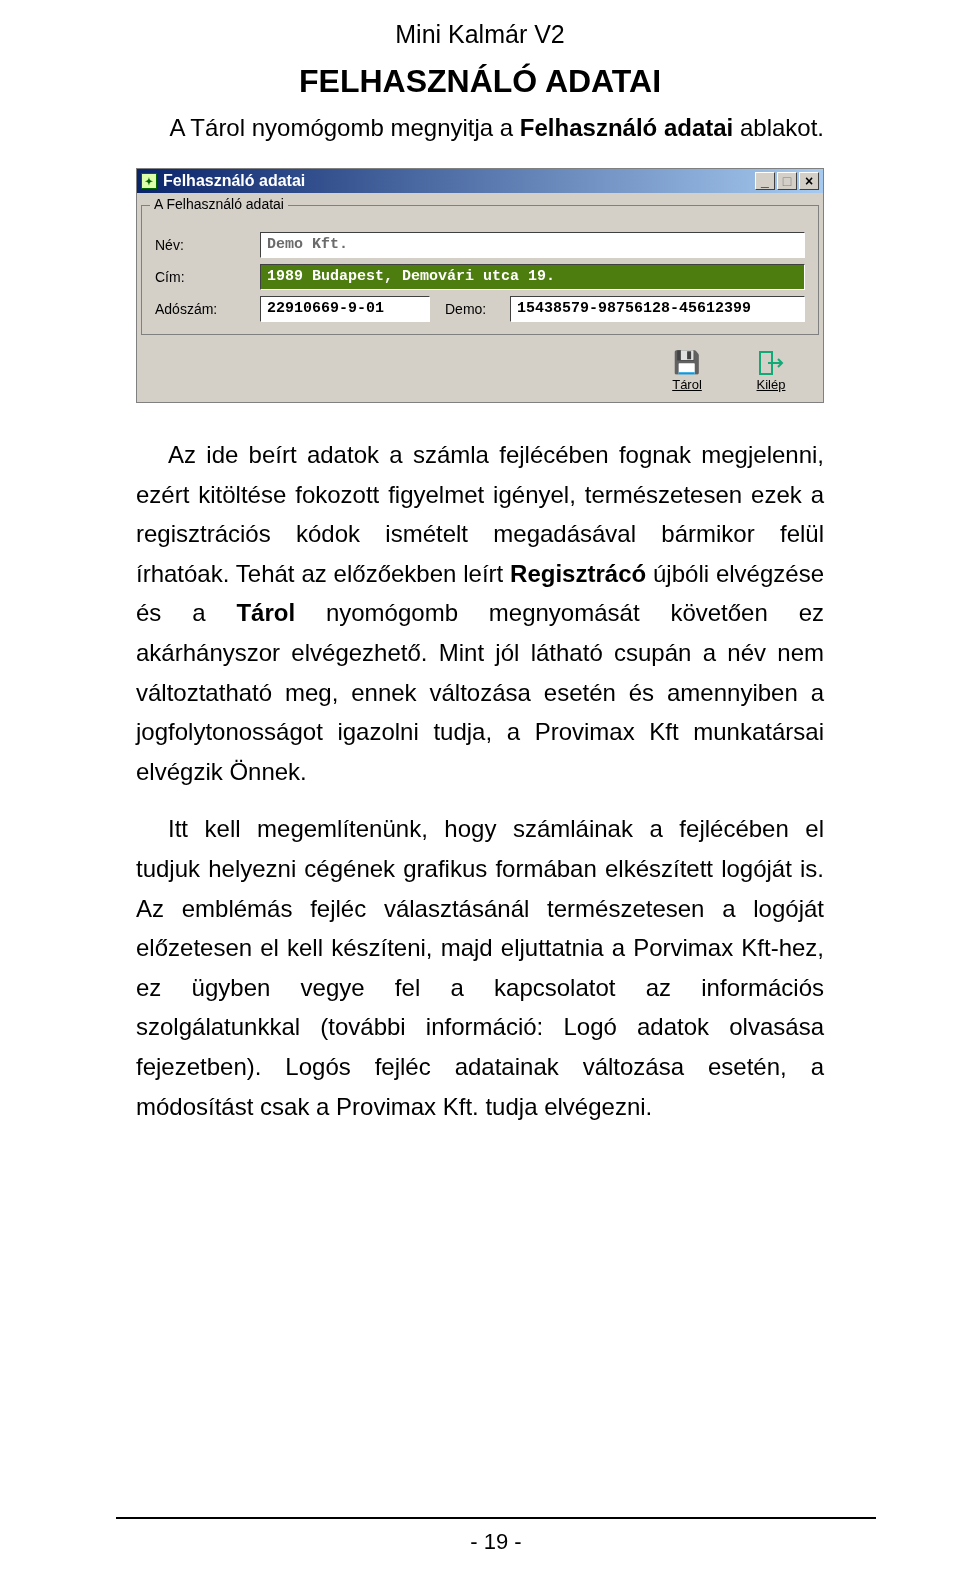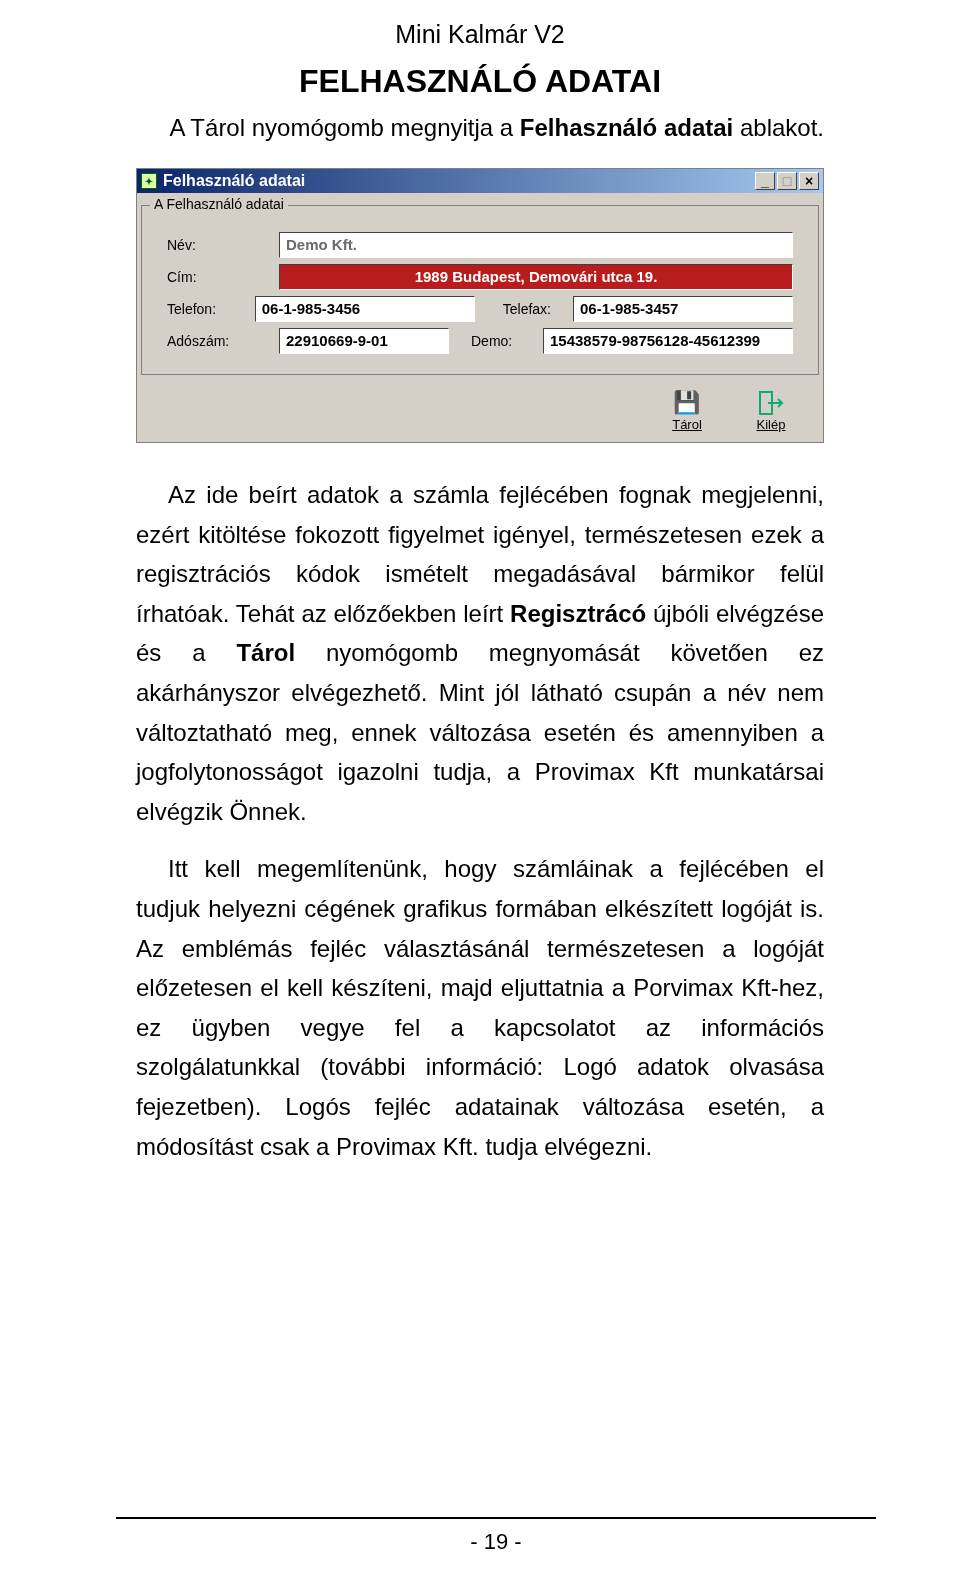--- a/index.html
+++ b/index.html
@@ -67,53 +67,52 @@
     border-right: 1px solid #404040; border-bottom: 1px solid #404040;
     font-family: Arial; font-size: 14px; font-weight: bold;
     text-align: center; line-height: 16px;
     color: #000;
   }
   .winbtn.disabled { color: #808080; }
   .winbody { padding: 4px; }
   .groupbox {
     border: 1px solid #808080;
     position: relative;
-    padding: 20px 10px 14px 10px;
+    padding: 20px 10px 6px 10px;
     margin: 8px 0 12px 0;
     background: #d4d0c8;
   }
   .groupbox-label {
     position: absolute;
     top: -10px; left: 8px;
     background: #d4d0c8;
     padding: 0 4px;
     font-size: 14px;
   }
-  .row { display: flex; align-items: center; margin: 6px 15px; gap: 22px; }
+  .row { display: flex; align-items: center; margin: 6px 3px; gap: 15px; }
   .lbl { width: 90px; }
   .lbl-sm { width: 60px; text-align: left; padding-left: 6px;}
   .lbl-bank { width: 50px; }
   .field {
     flex: 1;
     height: 26px;
     background: #fff;
     border-top: 1px solid #404040;
     border-left: 1px solid #404040;
     border-right: 1px solid #fff;
     border-bottom: 1px solid #fff;
     padding: 3px 6px;
-    font-family: Liberation Sans, sans-serif;
+    font-family: Liberation Mono, monospace;
     font-weight: bold;
     font-size: 15px;
   }
   .field.ro { color: #6b6b6b; }
   .field.highlight {
-    background: #b91c1c;
+    background: #4d7c0f;
     color: #fff;
-    text-align: center;
   }
   .btnrow {
     display: flex; justify-content: flex-end; gap: 24px;
     padding: 2px 18px 6px 0;
   }
   .iconbtn {
     display: flex; flex-direction: column; align-items: center;
     width: 60px;
     cursor: default;
   }
@@ -180,26 +179,20 @@
 
         <div class="row">
           <div class="lbl">Név:</div>
           <div class="field ro">Demo Kft.</div>
         </div>
         <div class="row">
           <div class="lbl">Cím:</div>
           <div class="field highlight">1989 Budapest, Demovári utca 19.</div>
         </div>
         <div class="row">
-          <div class="lbl">Telefon:</div>
-          <div class="field" style="flex:0 0 220px">06-1-985-3456</div>
-          <div class="lbl-sm">Telefax:</div>
-          <div class="field" style="flex:0 0 220px">06-1-985-3457</div>
-        </div>
-        <div class="row">
           <div class="lbl">Adószám:</div>
           <div class="field" style="flex:0 0 170px">22910669-9-01</div>
           <div class="lbl-bank">Demo:</div>
           <div class="field">15438579-98756128-45612399</div>
         </div>
       </div>
       <div class="btnrow">
         <div class="iconbtn">
           <div class="glyph save-glyph">💾</div>
           <div class="cap">Tárol</div>

